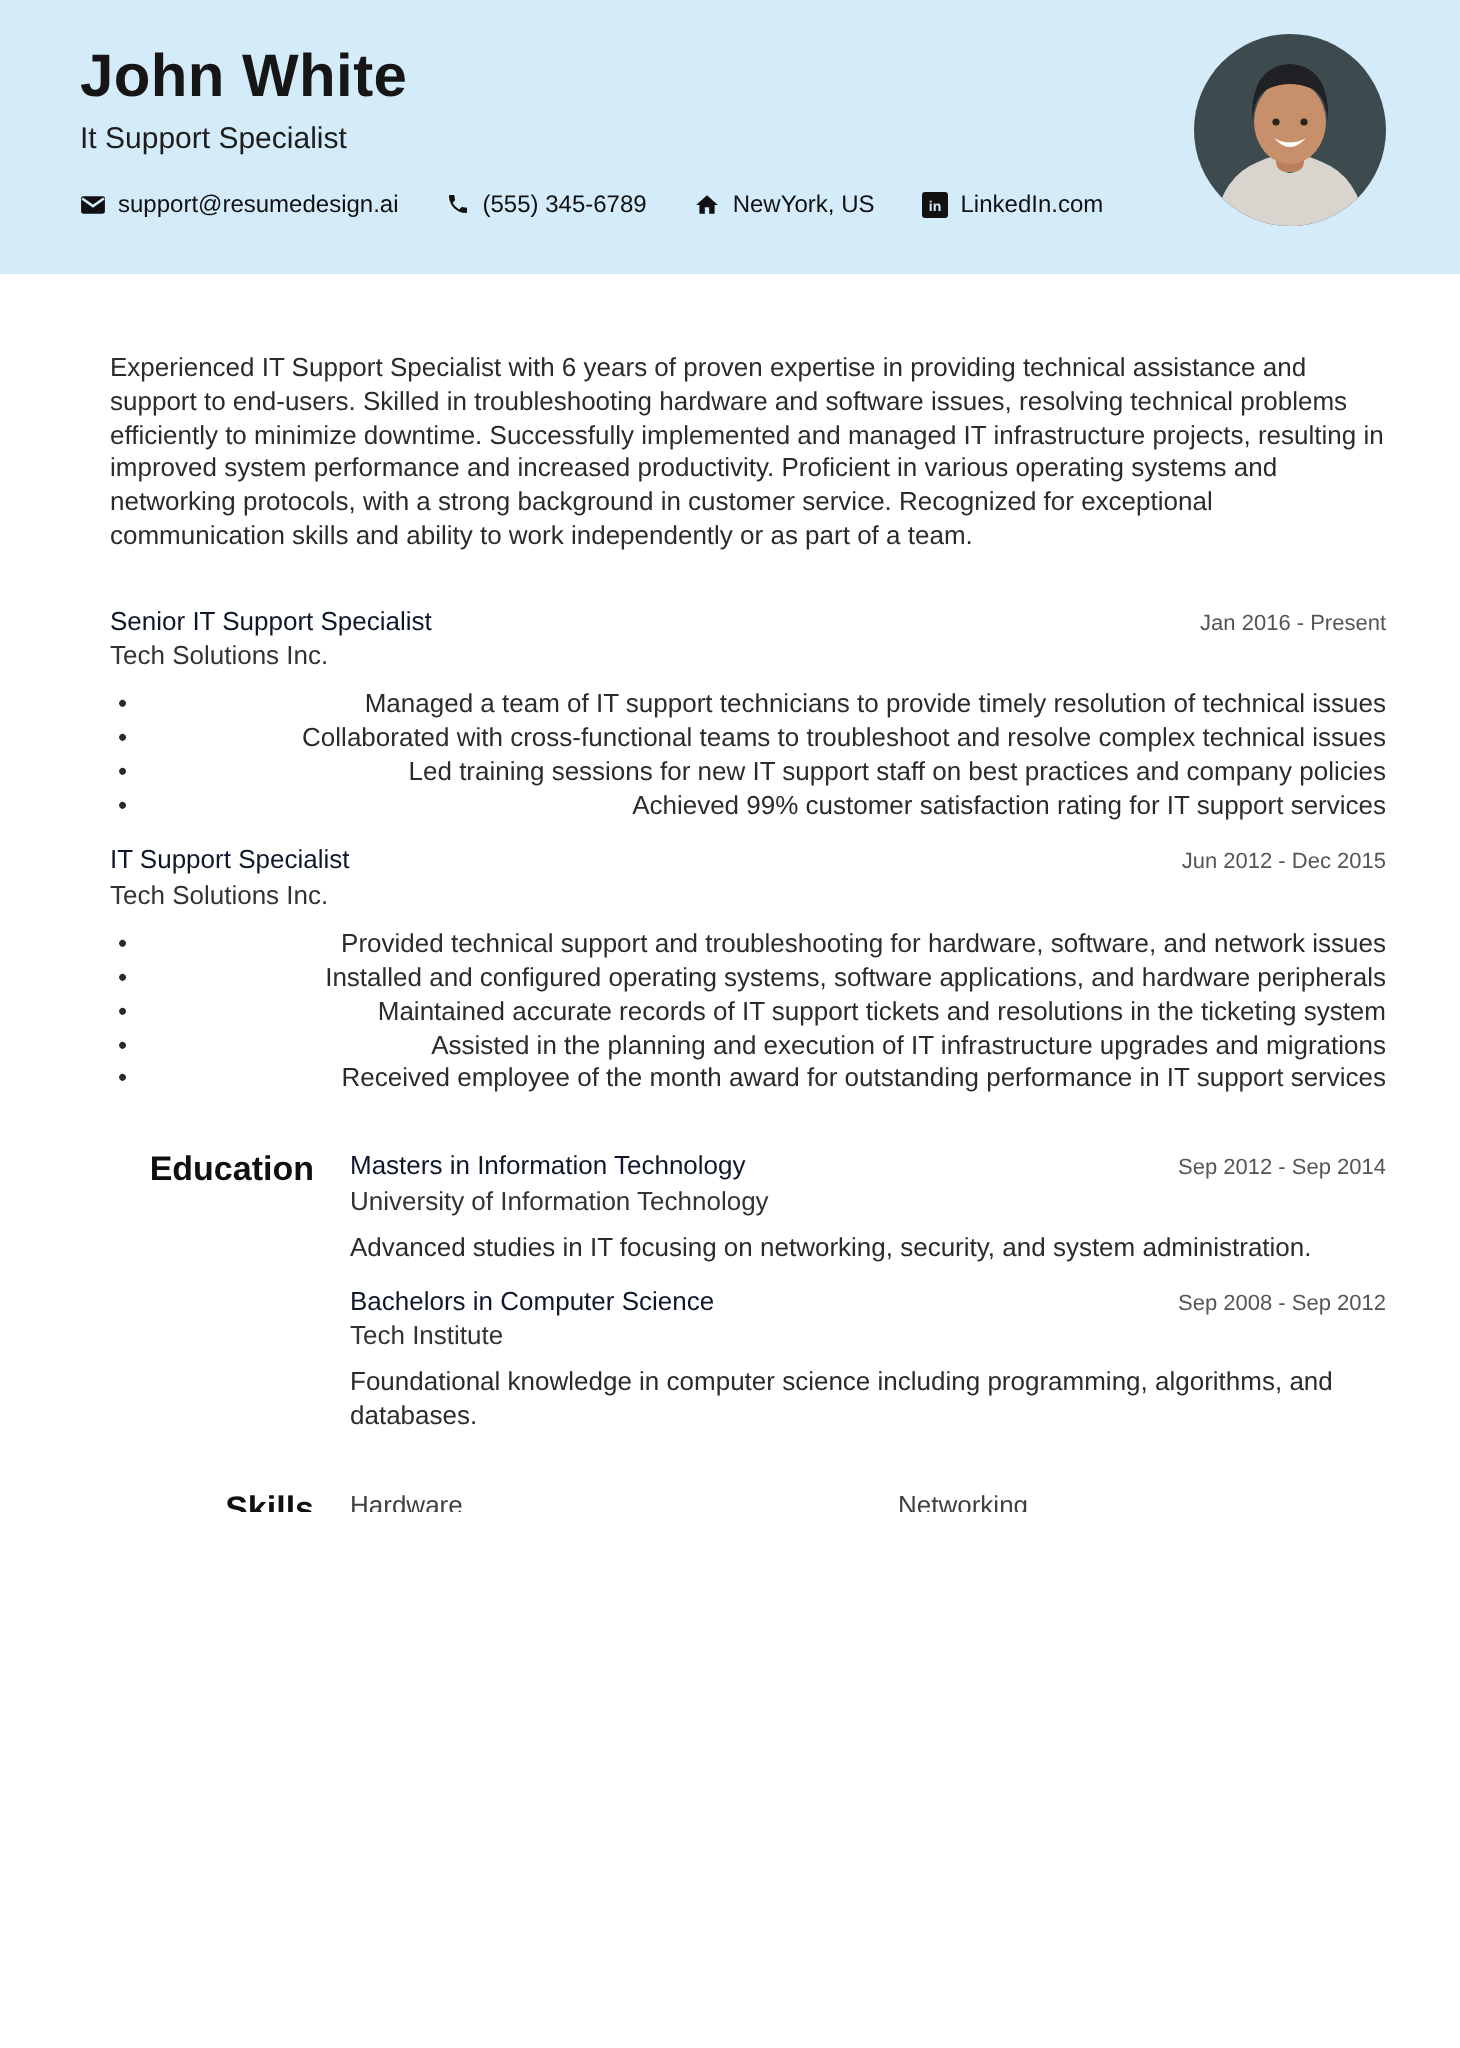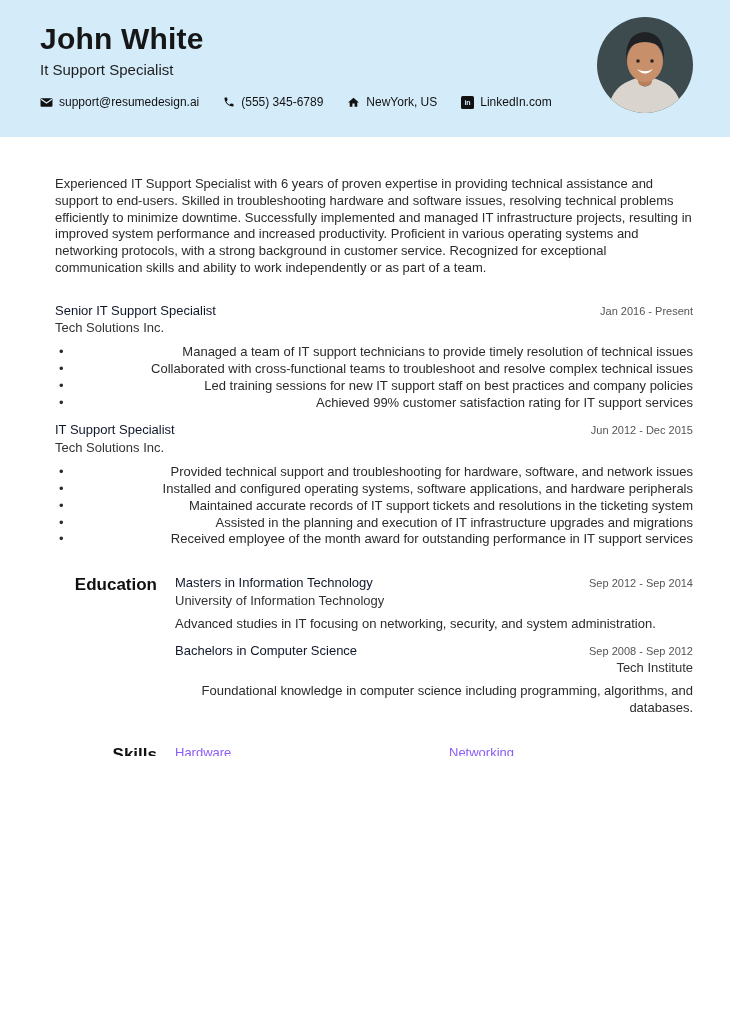--- a/index.html
+++ b/index.html
@@ -89,30 +89,30 @@
     position: absolute;
     left: 4px;
     top: 0;
     color: #2b2b2b;
   }
   .bullets li.gap-after { margin-bottom: 13px; }
   .job + .job { margin-top: 11px; }
 
   .education-section { margin-top: 27px; }
   .edu-desc { font-size: 13px; color: #2b2b2b; line-height: 1.29; margin-top: 6px; }
-  .edu + .edu { margin-top: 10px; text-align: right; }
+  .edu + .edu { margin-top: 10px; }
 
   .skills-section { margin-top: 28px; }
   .skills-grid {
     display: grid;
     grid-template-columns: 1fr 1fr;
     column-gap: 30px;
     row-gap: 9px;
   }
-  .skill-label { font-size: 13px; color: #8b5cf6; }
+  .skill-label { font-size: 13px; color: #404040; }
   .skill-bar { display: flex; gap: 6px; margin-top: 7px; }
   .seg {
     flex: 1;
     height: 5px;
     background: var(--bar-empty, #cccccc);
     transform: skewX(-32deg);
     border-radius: 1px;
   }
   .seg.filled { background: var(--bar-filled, #111111); }
 </style>

